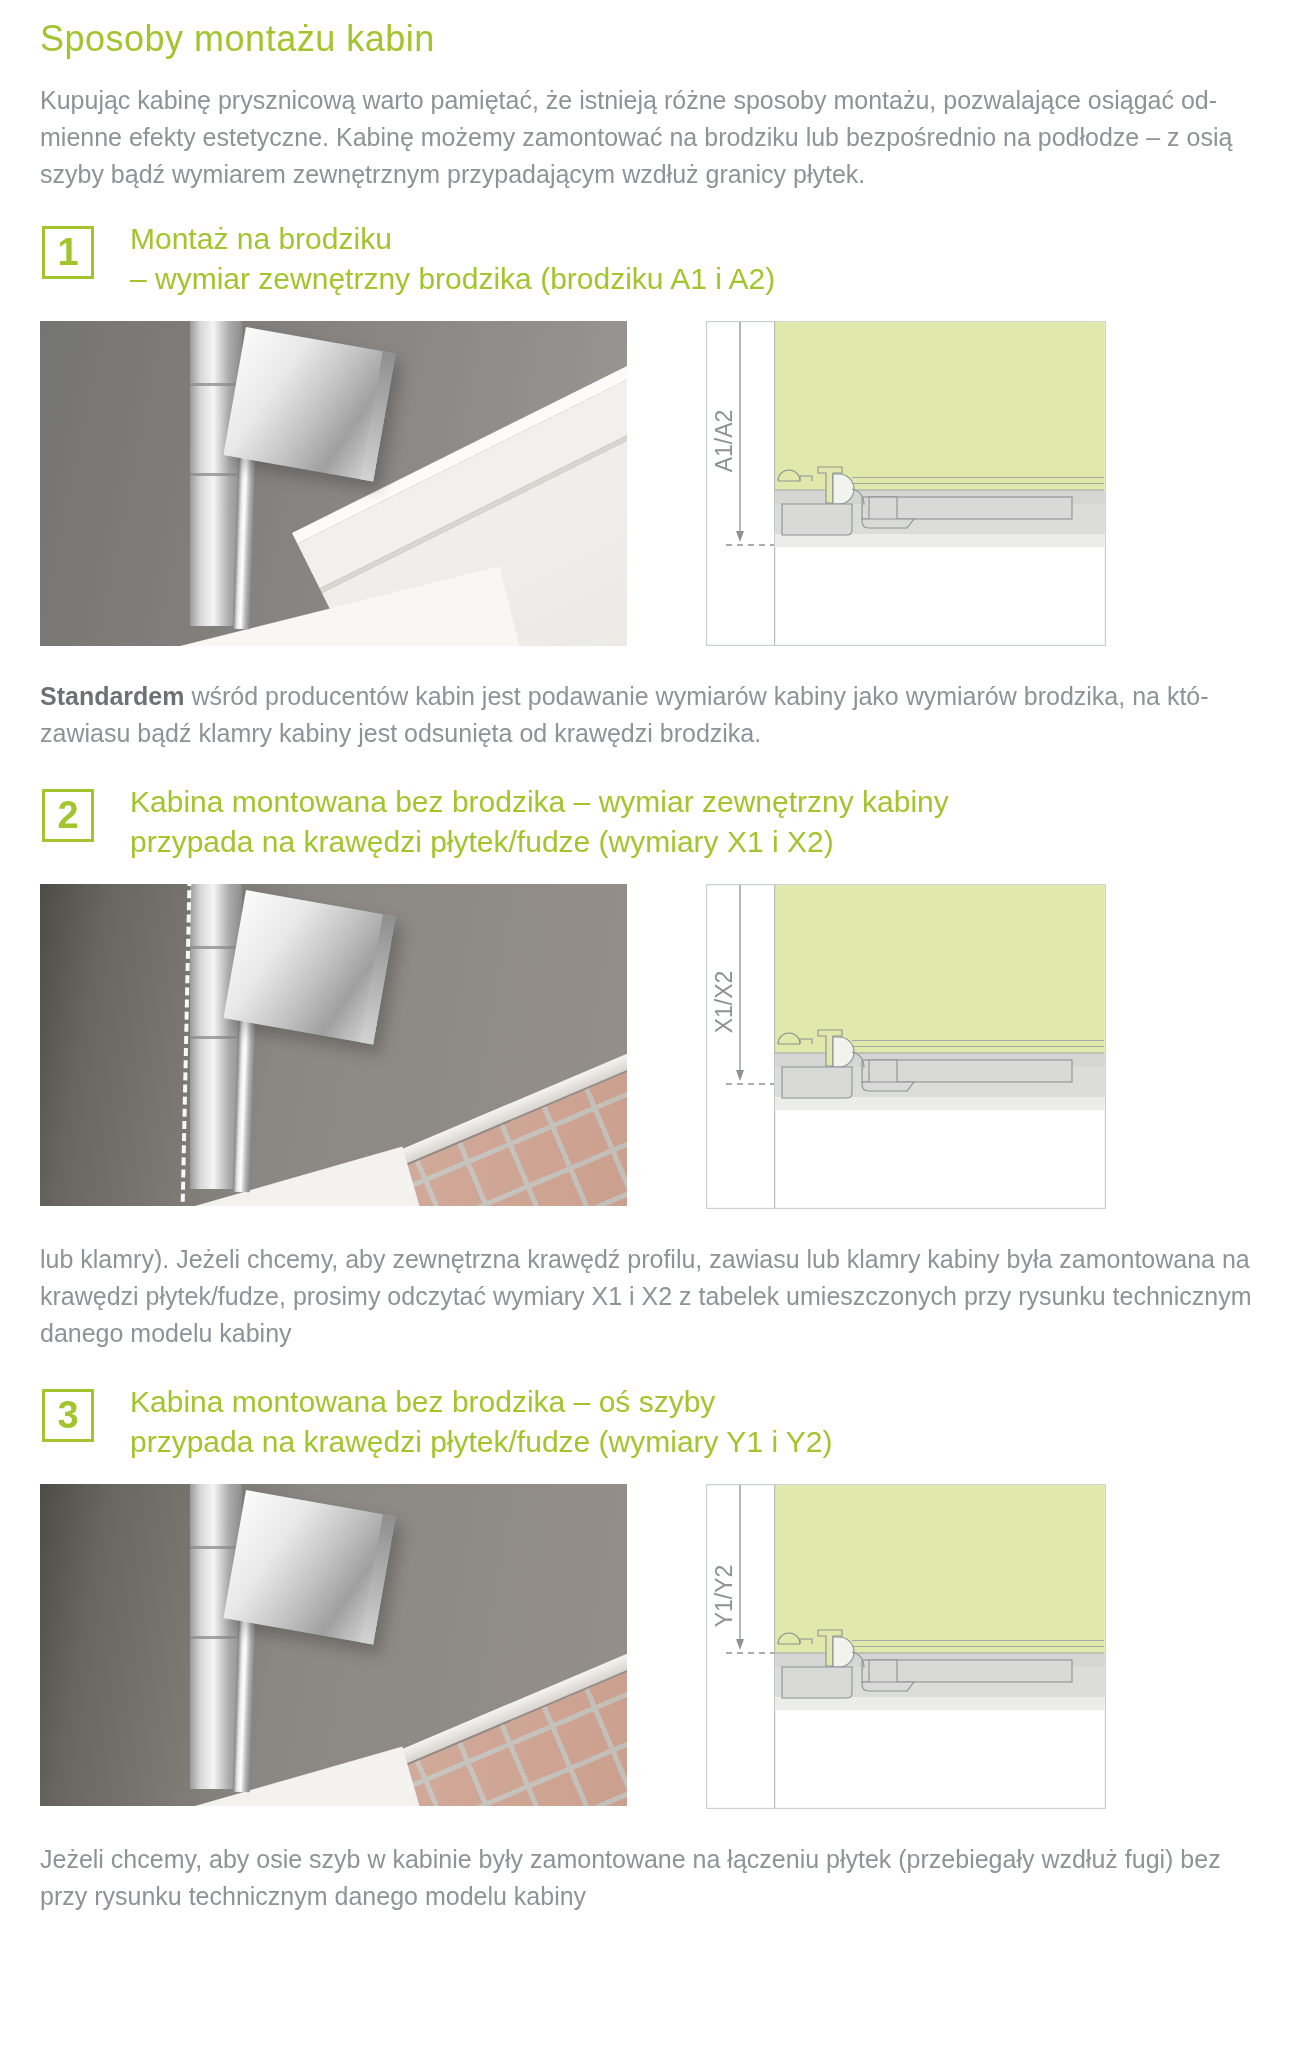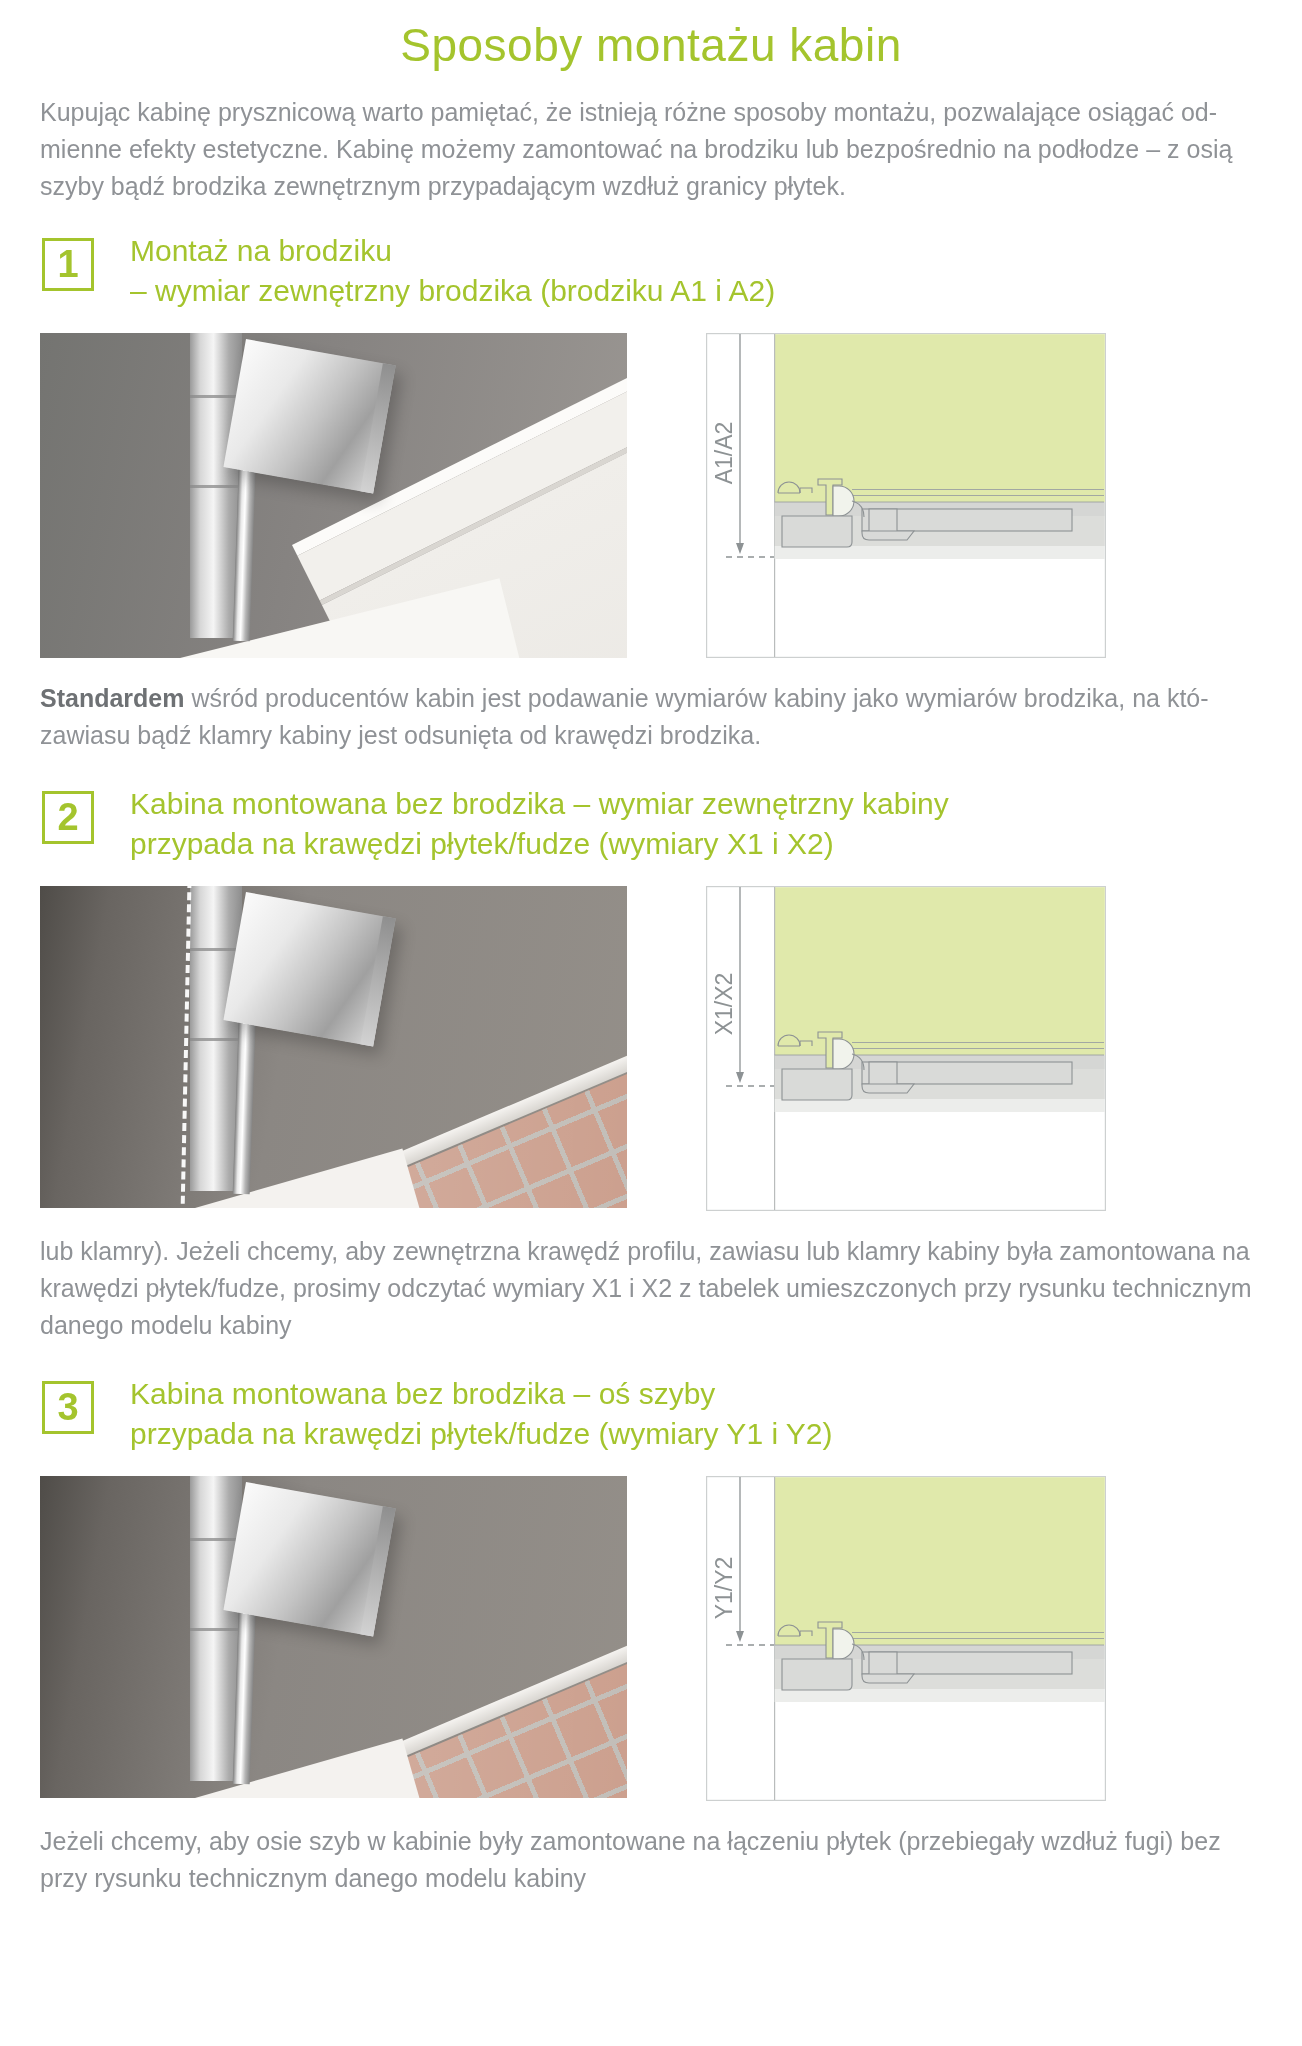--- a/index.html
+++ b/index.html
@@ -13,41 +13,40 @@
   html,body{background:#fff}
   body{
     width:1302px;height:2046px;overflow:hidden;
     font-family:"Liberation Sans",sans-serif;
     -webkit-font-smoothing:antialiased;
   }
   .page{width:1302px;height:2046px;padding:14px 40px 0 40px;position:relative;overflow:hidden}
 
   
   .page-title{
-    color:var(--green);font-size:46px;font-weight:400;letter-spacing:.5px;
+    color:var(--green);font-size:36px;font-weight:400;letter-spacing:.5px;
     margin:4px 0 22px 0;
-    text-align:center;
   }
   .para{font-size:25px;line-height:37px;color:var(--body-grey)}
   .para .ln{white-space:nowrap}
   .b{font-weight:700;color:var(--bold-grey)}
   .intro{margin:0 0 26px 0}
 
   .sec-head{display:flex;align-items:flex-start;gap:36px;margin:0 0 22px 2px}
   .badge{
     width:52px;height:53px;border:3px solid var(--green);
     color:var(--green);font-size:38px;font-weight:700;
     display:flex;align-items:center;justify-content:center;
     margin-top:7px;flex:0 0 auto;
   }
   .sec-titles{color:var(--green);font-size:30px;line-height:40px;font-weight:400}
   .sec-titles .ln{white-space:nowrap}
 
   .media-row{display:flex;gap:79px;align-items:flex-start}
-  .note{margin:22px 0 30px 0}
+  .note{margin:32px 0 30px 0}
   .sec{margin:0}
   .sec1{margin-top:24px}
   .sec2 .sec-head,.sec3 .sec-head{margin-top:4px}
 
   
   .photo{
     width:587px;height:325px;position:relative;overflow:hidden;flex:0 0 auto;
     background:#8b8784;
   }
   .p23{height:322px}
@@ -117,21 +116,21 @@
 </head>
 <body>
 
 <div class="page">
 
   <h1 class="page-title">Sposoby montażu kabin</h1>
 
   <div class="para intro">
     <div class="ln">Kupując kabinę prysznicową warto pamiętać, że istnieją różne sposoby montażu, pozwalające osiągać od-</div>
     <div class="ln">mienne efekty estetyczne. Kabinę możemy zamontować na brodziku lub bezpośrednio na podłodze – z osią</div>
-    <div class="ln">szyby bądź brodzika zewnętrznym przypadającym wzdłuż granicy płytek.</div>
+    <div class="ln">szyby bądź wymiarem zewnętrznym przypadającym wzdłuż granicy płytek.</div>
   </div>
 
   <div class="sec sec1">
     <div class="sec-head">
       <div class="badge">1</div>
       <div class="sec-titles">
         <div class="ln">Montaż na brodziku</div>
         <div class="ln">– wymiar zewnętrzny brodzika (brodziku A1 i A2)</div>
       </div>
     </div>

